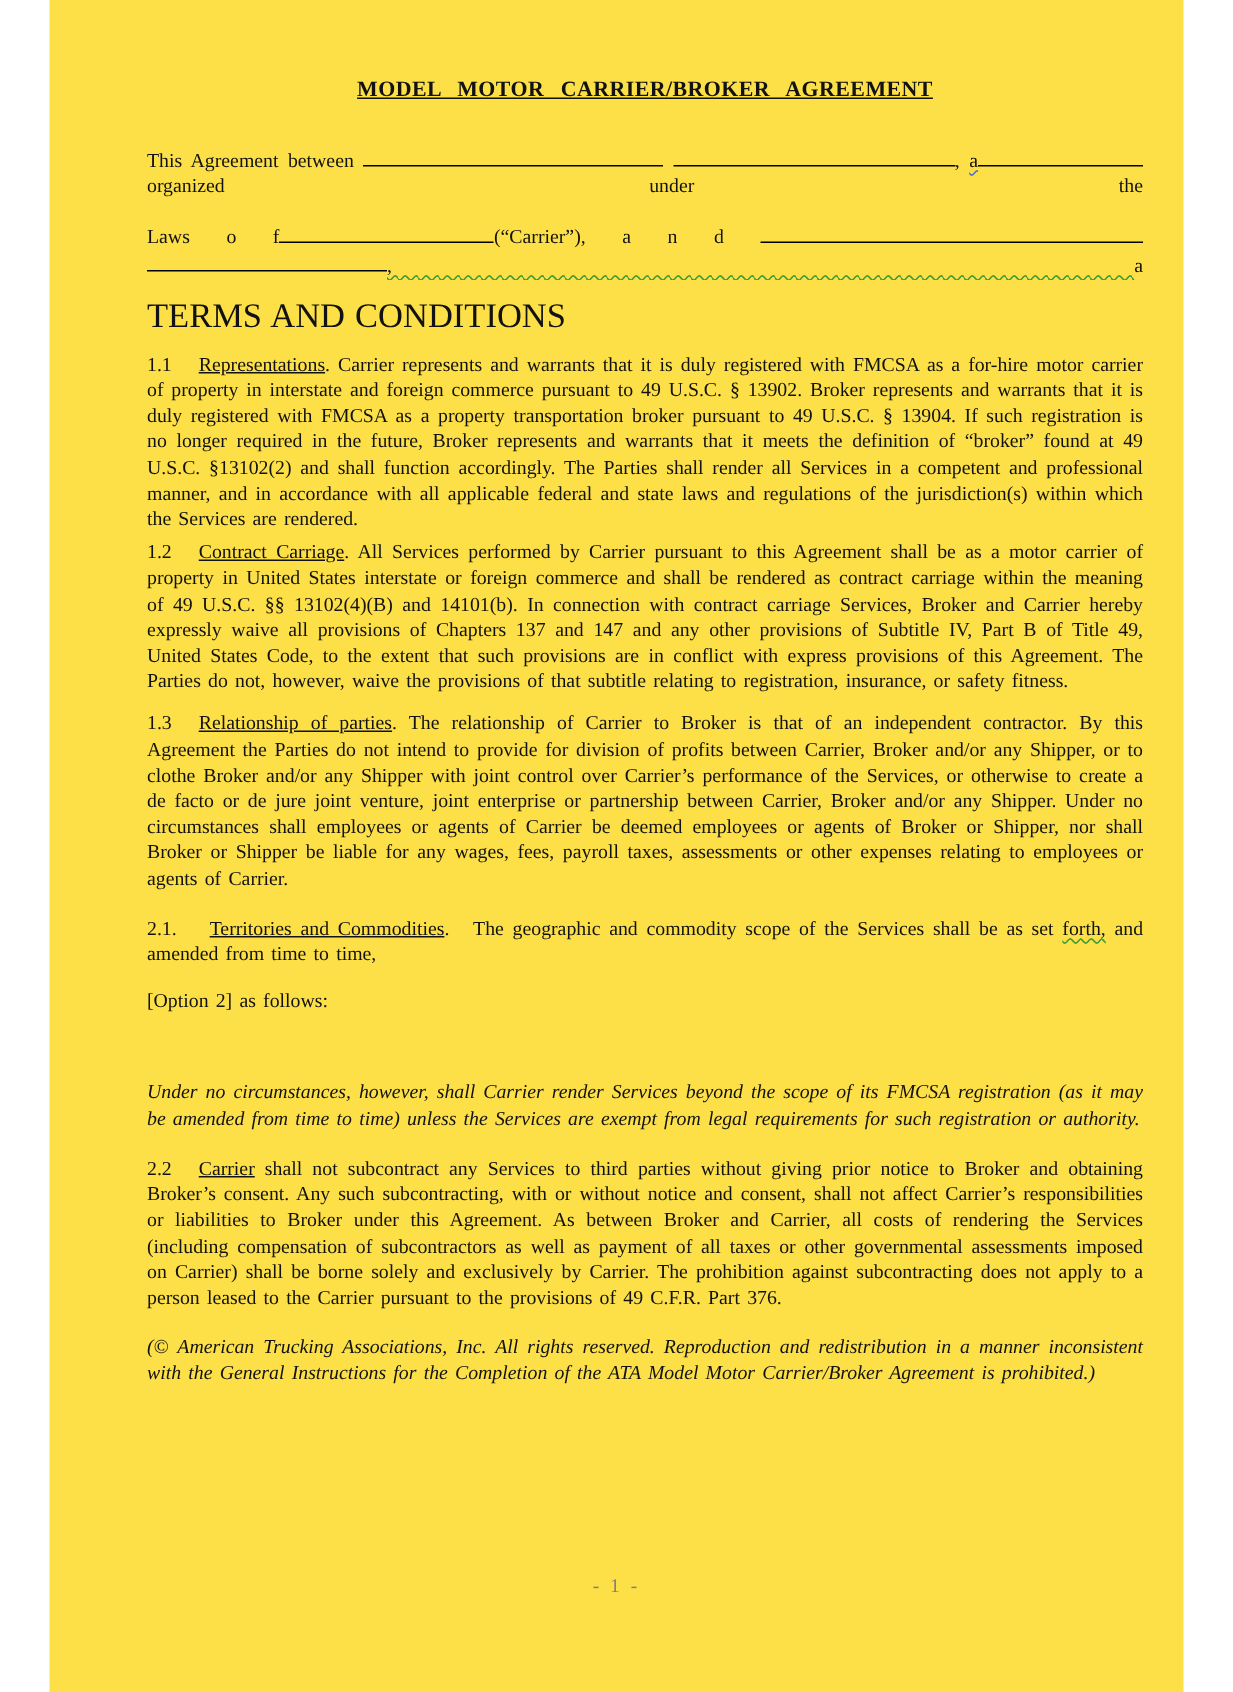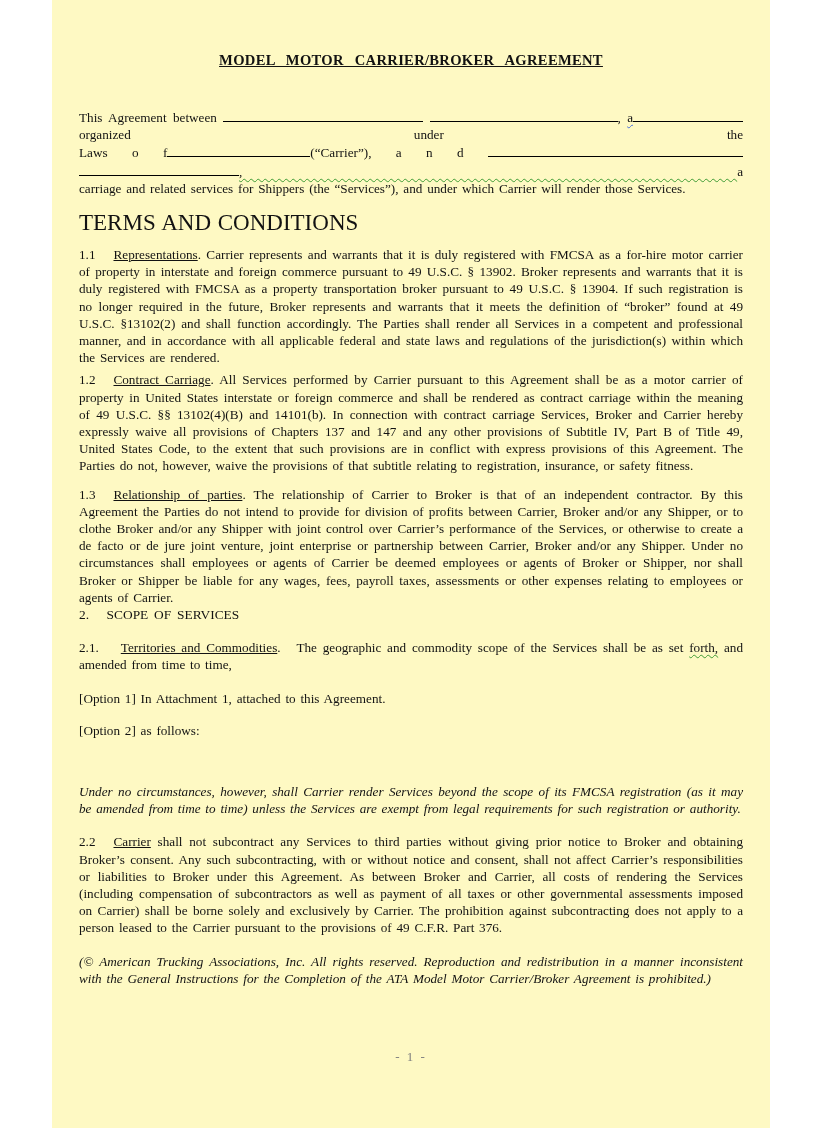--- a/index.html
+++ b/index.html
@@ -1,25 +1,26 @@
 <!DOCTYPE html>
 <html style="--sqg: #3f9b35; --sqb: #4a6fdc; --pgnum: #7f7f7f; --blank: #000000;"><head>
 <meta charset="utf-8">
 <style>
   html, body { margin:0; padding:0; background:#ffffff; }
   .page {
     position: relative;
     width: 718px;
     height: 1128px;
     margin: 0 auto;
-    background: #fef9c3;
+    background: #fde047;
     overflow: hidden;
     font-family: "Liberation Serif", "DejaVu Serif", serif;
     font-size: 13.2px;
     color: #121212;
+    padding-left: 38px;
   }
   .inner { padding: 0 27px; }
   .doc-title {
     margin-top: 51px;
     text-align: center;
     font-size: 14.6px;
     font-weight: bold;
     line-height: 18px;
     text-decoration: underline;
     word-spacing: 7px;
@@ -77,30 +78,27 @@
     letter-spacing: 2px;
   }
 </style>
 </head>
 <body>
 
 <div class="page">
   <div class="inner">
     <div class="doc-title">MODEL MOTOR CARRIER/BROKER AGREEMENT</div>
     <div id="doc-body">
-        <div class="blk line jl" style="margin-top: 39px;"><span>This Agreement between </span><span class="blank" style="width: 200px;"></span><span> </span><span class="blank" style="width: 188px;"></span><span>, </span><span class="sqb">a</span><span class="blank" style="width: 110px;"></span><span>organized under the</span></div>
-        <div class="blk line jl" style="margin-top: 0px;"><span>Laws o f</span><span class="blank" style="width: 143px;"></span><span>(“Carrier”), a n d </span><span class="blank" style="width: 255px;"></span><span> </span><span class="blank" style="width: 160px;"></span><span class="sqg">, </span><span>a</span></div>
-        <div class="blk line" style="margin-top: 0px;"><span>carriage and related services for Shippers (the “Services”), and under which Carrier will render those Services.</span></div>
+        <div class="blk line jl" style="margin-top: 28px;"><span>This Agreement between </span><span class="blank" style="width: 200px;"></span><span> </span><span class="blank" style="width: 188px;"></span><span>, </span><span class="sqb">a</span><span class="blank" style="width: 110px;"></span><span>organized under the</span></div>
+        <div class="blk line jl" style="margin-top: 16px;"><span>Laws o f</span><span class="blank" style="width: 143px;"></span><span>(“Carrier”), a n d </span><span class="blank" style="width: 255px;"></span><span> </span><span class="blank" style="width: 160px;"></span><span class="sqg">, </span><span>a</span></div>
         <div class="blk h1" style="margin-top: 15px;">TERMS AND CONDITIONS</div>
         <div class="blk p" style="margin-top: 13px; min-height: 120px;"><span>1.1</span><span class="gap" style="width: 18px;"></span><span class="u">Representations</span><span>. Carrier represents and warrants that it is duly registered with FMCSA as a for-hire motor carrier of property in interstate and foreign commerce pursuant to 49 U.S.C. § 13902. Broker represents and warrants that it is duly registered with FMCSA as a property transportation broker pursuant to 49 U.S.C. § 13904. If such registration is no longer required in the future, Broker represents and warrants that it meets the definition of “broker” found at 49 U.S.C. §13102(2) and shall function accordingly. The Parties shall render all Services in a competent and professional manner, and in accordance with all applicable federal and state laws and regulations of the jurisdiction(s) within which the Services are rendered.</span></div>
         <div class="blk p" style="margin-top: 5px; min-height: 103px;"><span>1.2</span><span class="gap" style="width: 18px;"></span><span class="u">Contract Carriage</span><span>. All Services performed by Carrier pursuant to this Agreement shall be as a motor carrier of property in United States interstate or foreign commerce and shall be rendered as contract carriage within the meaning of 49 U.S.C. §§ 13102(4)(B) and 14101(b). In connection with contract carriage Services, Broker and Carrier hereby expressly waive all provisions of Chapters 137 and 147 and any other provisions of Subtitle IV, Part B of Title 49, United States Code, to the extent that such provisions are in conflict with express provisions of this Agreement. The Parties do not, however, waive the provisions of that subtitle relating to registration, insurance, or safety fitness.</span></div>
         <div class="blk p" style="margin-top: 11px; min-height: 120px;"><span>1.3</span><span class="gap" style="width: 18px;"></span><span class="u">Relationship of parties</span><span>. The relationship of Carrier to Broker is that of an independent contractor. By this Agreement the Parties do not intend to provide for division of profits between Carrier, Broker and/or any Shipper, or to clothe Broker and/or any Shipper with joint control over Carrier’s performance of the Services, or otherwise to create a </span><span class="i">de facto</span><span> or </span><span class="i">de jure</span><span> joint venture, joint enterprise or partnership between Carrier, Broker and/or any Shipper. Under no circumstances shall employees or agents of Carrier be deemed employees or agents of Broker or Shipper, nor shall Broker or Shipper be liable for any wages, fees, payroll taxes, assessments or other expenses relating to employees or agents of Carrier.</span></div>
-        <div class="blk h2" style="margin-top: 0px;">2.   SCOPE OF SERVICES</div>
         <div class="blk p" style="margin-top: 16px; min-height: 34px;"><span>2.1.</span><span class="gap" style="width: 22px;"></span><span class="u">Territories and Commodities</span><span>. </span><span class="gap" style="width: 10px;"></span><span>The geographic and commodity scope of the Services shall be as set </span><span class="sqg">forth,</span><span> and amended from time to time,</span></div>
-        <div class="blk p" style="margin-top: 17px;"><span class="i">[Option 1] In Attachment 1, attached to this Agreement.</span></div>
         <div class="blk p" style="margin-top: 14px;"><span class="i">[Option 2] as follows:</span></div>
         <div class="blk p" style="margin-top: 44px; min-height: 34px; font-style: italic;"><span>Under no circumstances, however, shall Carrier render Services beyond the scope of its FMCSA registration (as it may be amended from time to time) unless the Services are exempt from legal requirements for such registration or authority.</span></div>
         <div class="blk p" style="margin-top: 16px; min-height: 103px;"><span>2.2</span><span class="gap" style="width: 18px;"></span><span class="u">Carrier</span><span> shall not subcontract any Services to third parties without giving prior notice to Broker and obtaining Broker’s consent. Any such subcontracting, with or without notice and consent, shall not affect Carrier’s responsibilities or liabilities to Broker under this Agreement. As between Broker and Carrier, all costs of rendering the Services (including compensation of subcontractors as well as payment of all taxes or other governmental assessments imposed on Carrier) shall be borne solely and exclusively by Carrier. The prohibition against subcontracting does not apply to a person leased to the Carrier pursuant to the provisions of 49 C.F.R. Part 376.</span></div>
         <div class="blk p" style="margin-top: 16px; min-height: 34px; font-style: italic;"><span>(© American Trucking Associations, Inc. All rights reserved. Reproduction and redistribution in a manner inconsistent with the General Instructions for the Completion of the ATA Model Motor Carrier/Broker Agreement is prohibited.)</span></div>
       </div>
   </div>
   <div class="footer">- 1 -</div>
 </div>
 
 </body></html>

